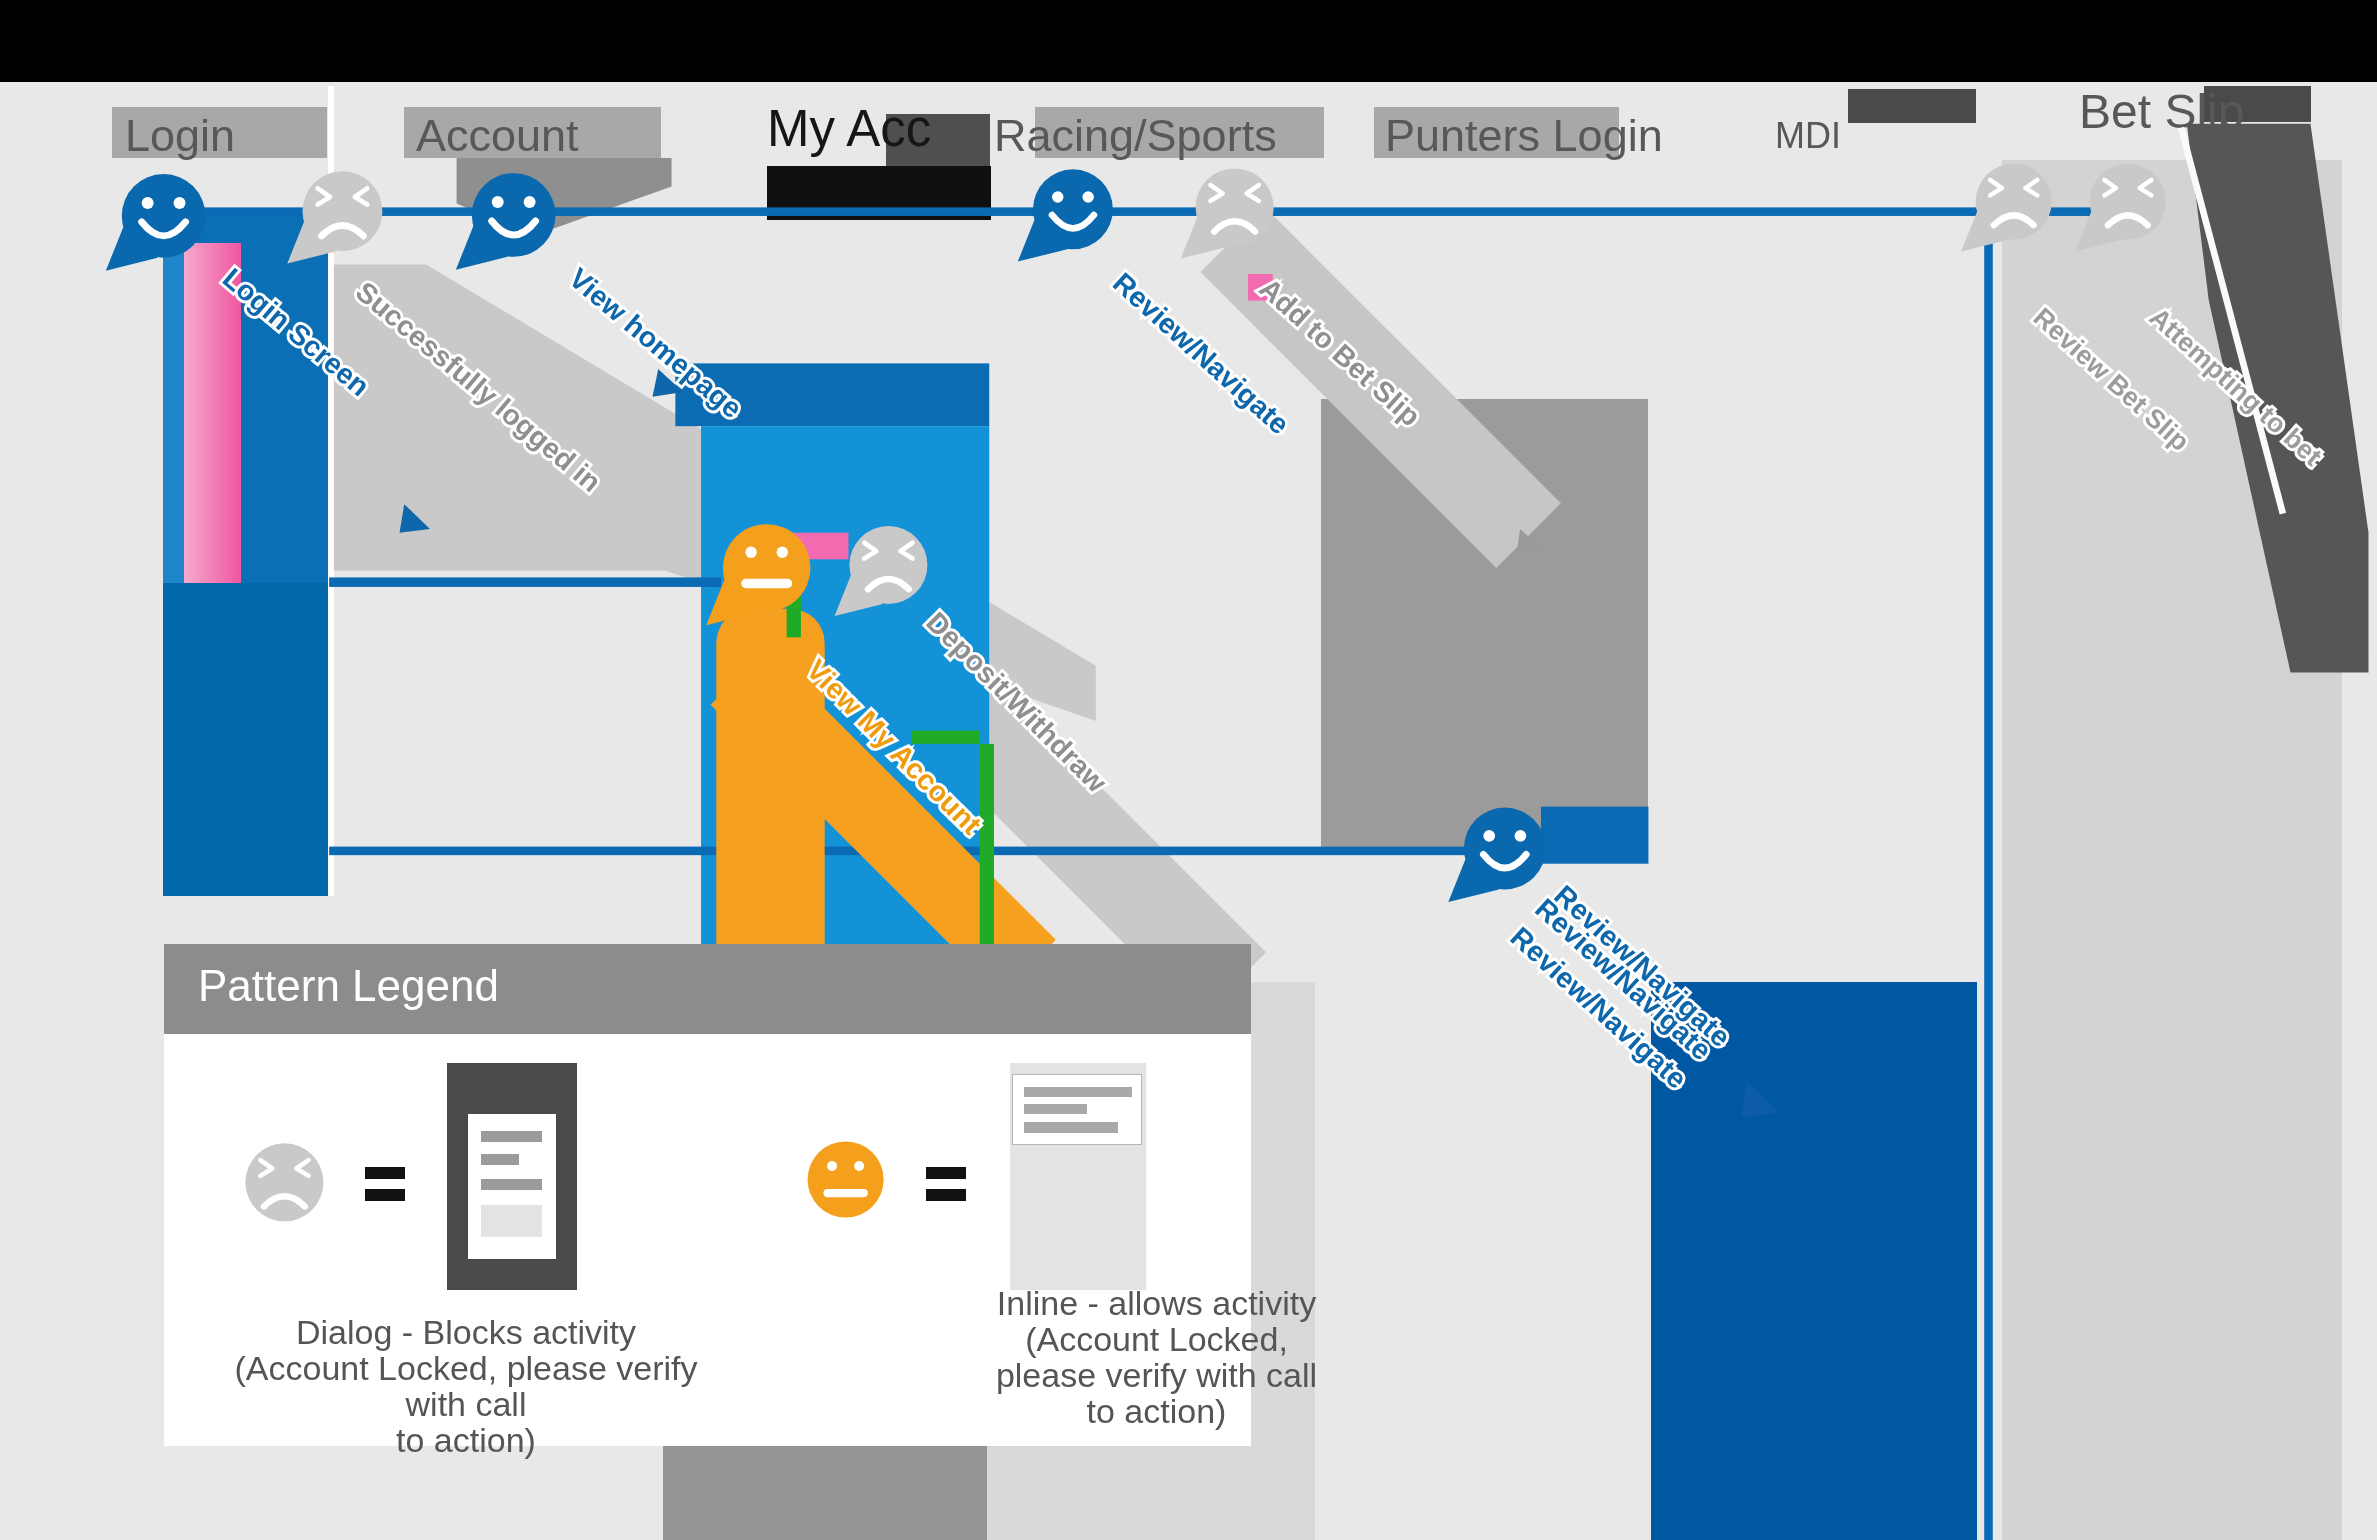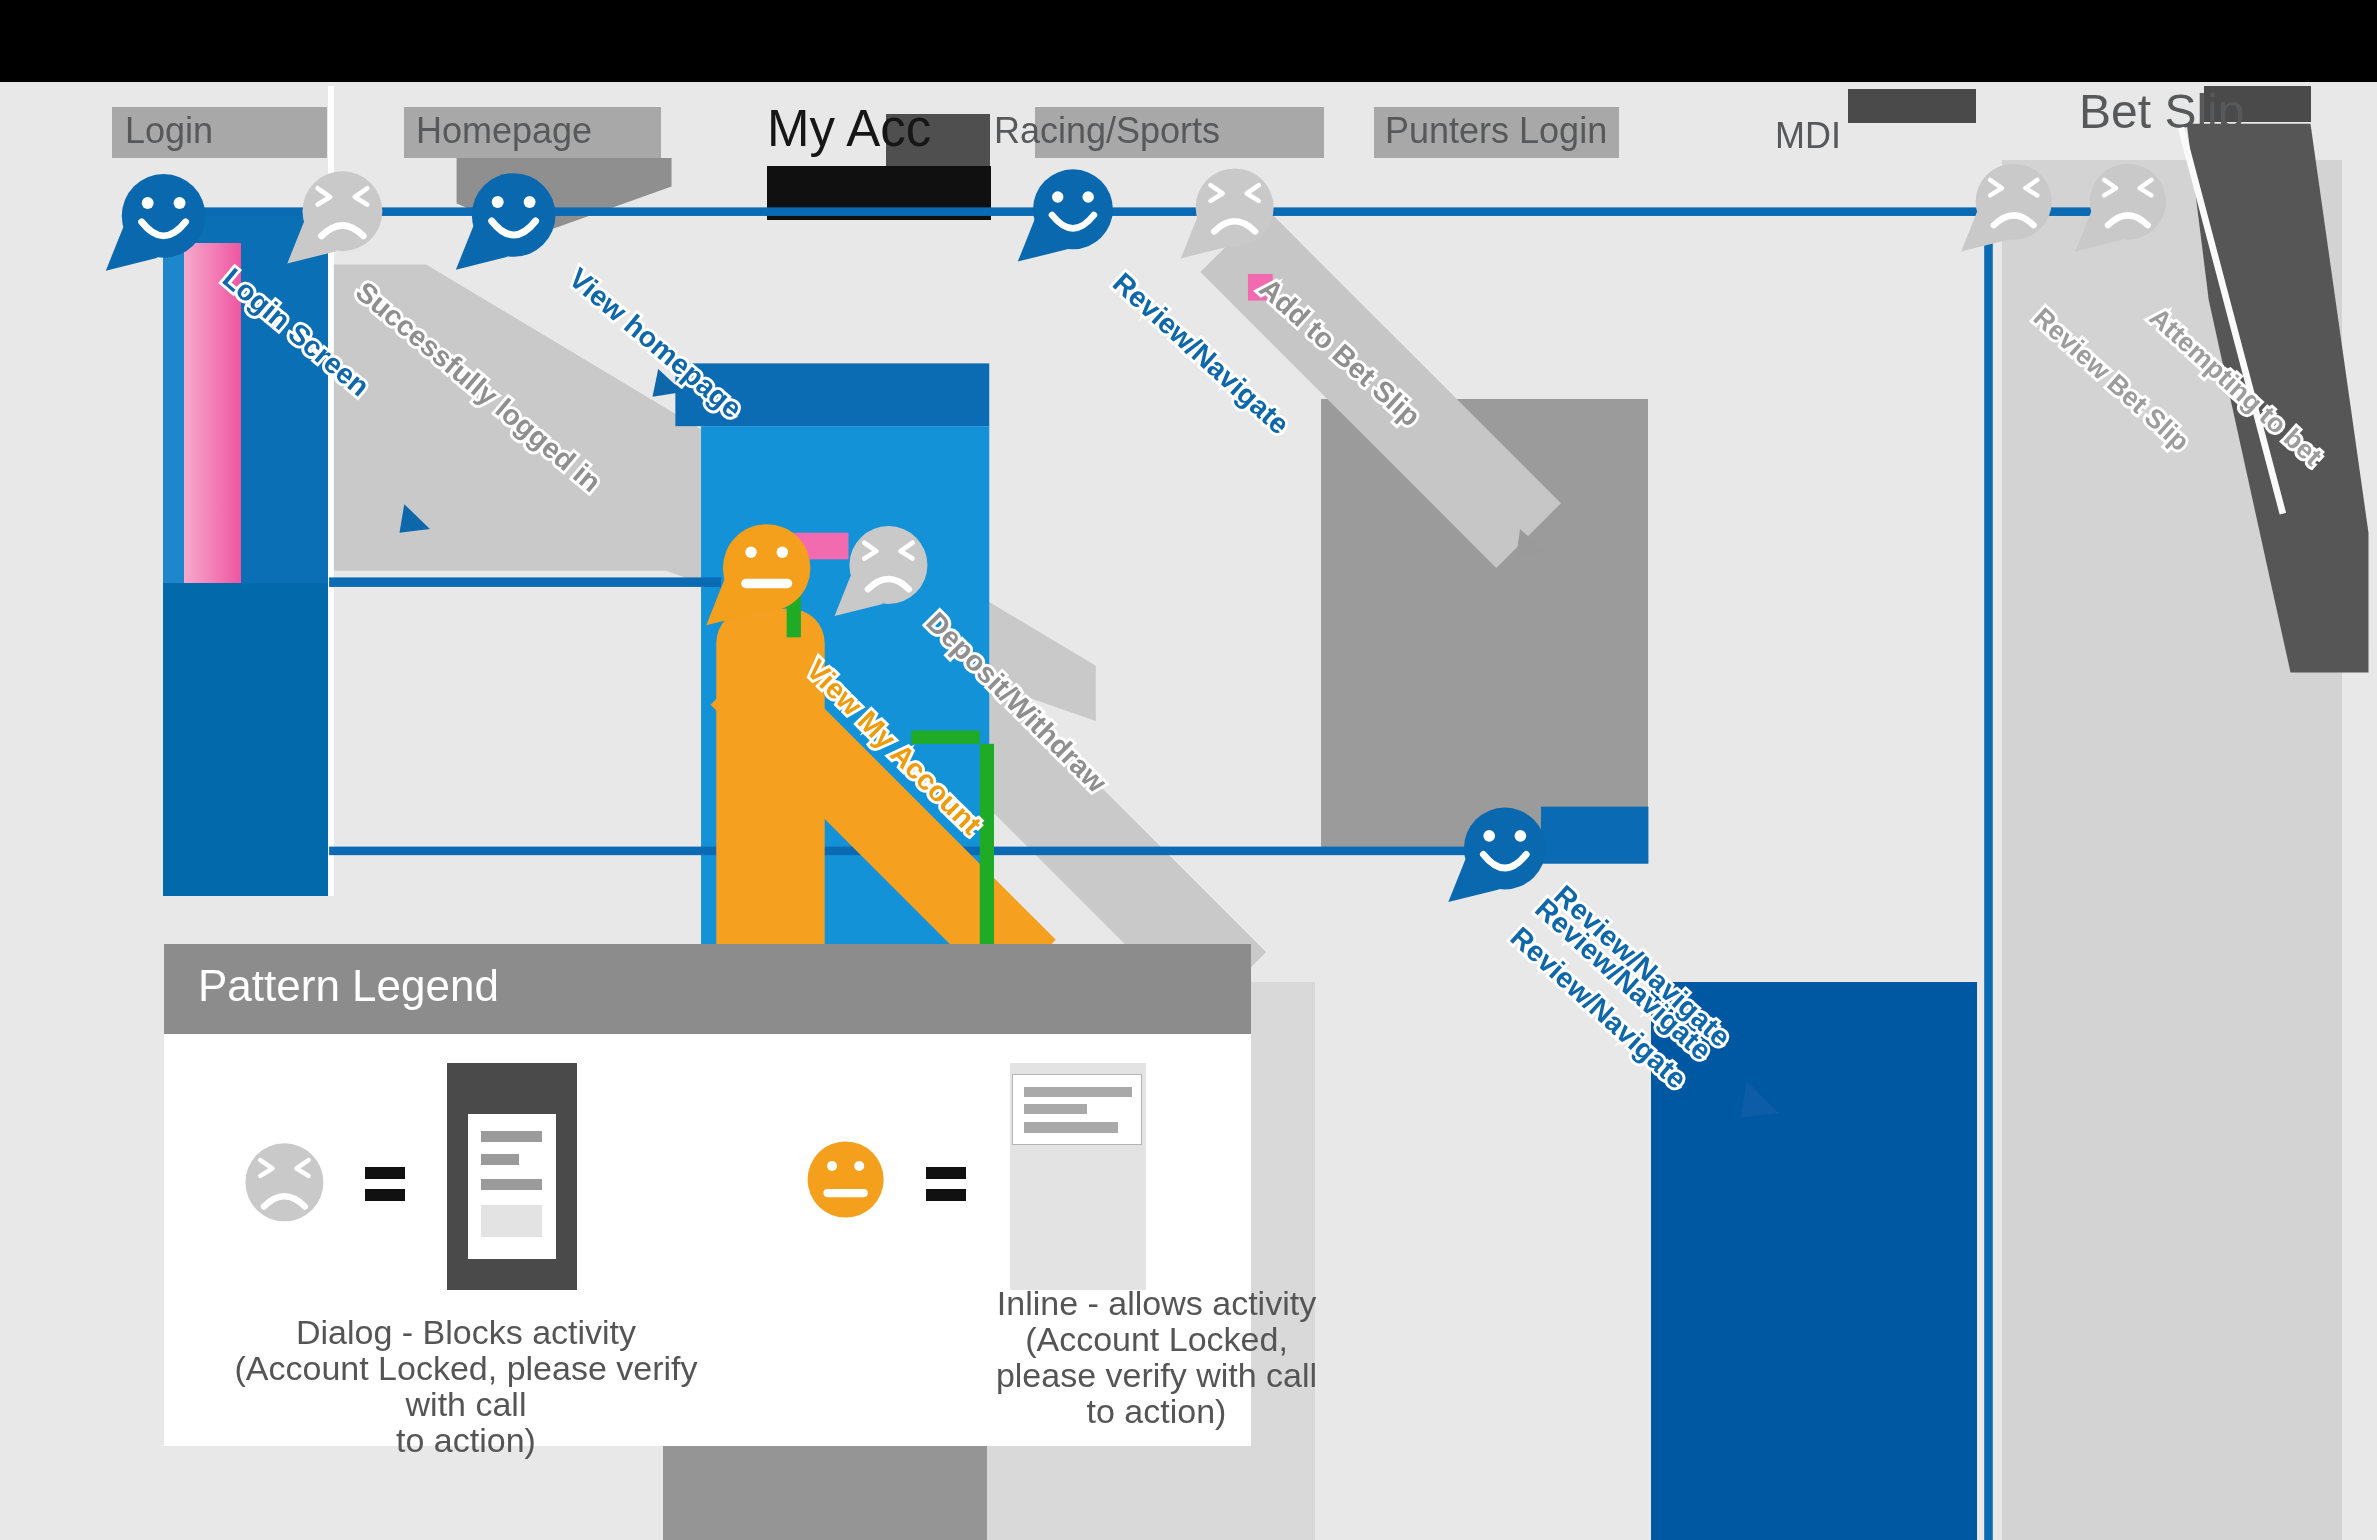--- a/index.html
+++ b/index.html
@@ -21,21 +21,21 @@
   .hbox{background:#a8a8a8;}
   .login-box{left:112px;top:107px;width:215px;height:51px;}
   .homepage-box{left:404px;top:107px;width:257px;height:51px;}
   .racing-box{left:1035px;top:107px;width:289px;height:51px;}
   .punters-box{left:1374px;top:107px;width:245px;height:51px;}
   .mdi-darkbox{left:1848px;top:89px;width:128px;height:34px;background:#4a4a4a;}
   .betslip-darkbox{left:2204px;top:86px;width:107px;height:36px;background:#4a4a4a;}
   .myacc-darkbox{left:886px;top:114px;width:104px;height:58px;background:#4f4f4f;}
   .myacc-blackbox{left:767px;top:166px;width:224px;height:54px;background:#101010;}
   
-  .hlabel{font-size:36px;color:#57585a;font-weight:400;white-space:nowrap;z-index:5;}
+  .hlabel{font-size:45px;color:#57585a;font-weight:400;white-space:nowrap;z-index:5;}
   .hl-login{left:125px;top:110px;}
   .hl-homepage{left:416px;top:110px;}
   .hl-myacc{left:767px;top:99px;font-size:51px;color:#161616;font-weight:500;}
   .hl-racing{left:994px;top:110px;}
   .hl-punters{left:1385px;top:110px;}
   .hl-mdi{left:1775px;top:115px;font-size:36px;}
   .hl-betslip{left:2079px;top:84px;font-size:48px;}
   
   #overlay{left:0;top:0;z-index:10;}
   #legendlayer{left:0;top:0;z-index:30;pointer-events:none;}
@@ -75,21 +75,21 @@
   <div class="abs hbox login-box"></div>
   <div class="abs hbox homepage-box"></div>
   <div class="abs hbox racing-box"></div>
   <div class="abs hbox punters-box"></div>
   <div class="abs mdi-darkbox"></div>
   <div class="abs betslip-darkbox"></div>
   <div class="abs myacc-darkbox"></div>
   <div class="abs myacc-blackbox"></div>
 
   <div class="abs hlabel hl-login">Login</div>
-  <div class="abs hlabel hl-homepage">Homepage</div>
+  <div class="abs hlabel hl-homepage">Account</div>
   <div class="abs hlabel hl-myacc">My Acc</div>
   <div class="abs hlabel hl-racing">Racing/Sports</div>
   <div class="abs hlabel hl-punters">Punters Login</div>
   <div class="abs hlabel hl-mdi">MDI</div>
   <div class="abs hlabel hl-betslip">Bet Slip</div>
 
   <svg id="overlay" class="abs" width="2378" height="1541" viewBox="0 0 2500 1620">
 
     <polygon points="351,278 448,278 1152,700 1152,758 700,600 351,600" fill="#c9c9c9"></polygon>
     <polygon points="935,605 1331,1001 1261,1071 865,675" fill="#c9c9c9"></polygon>

